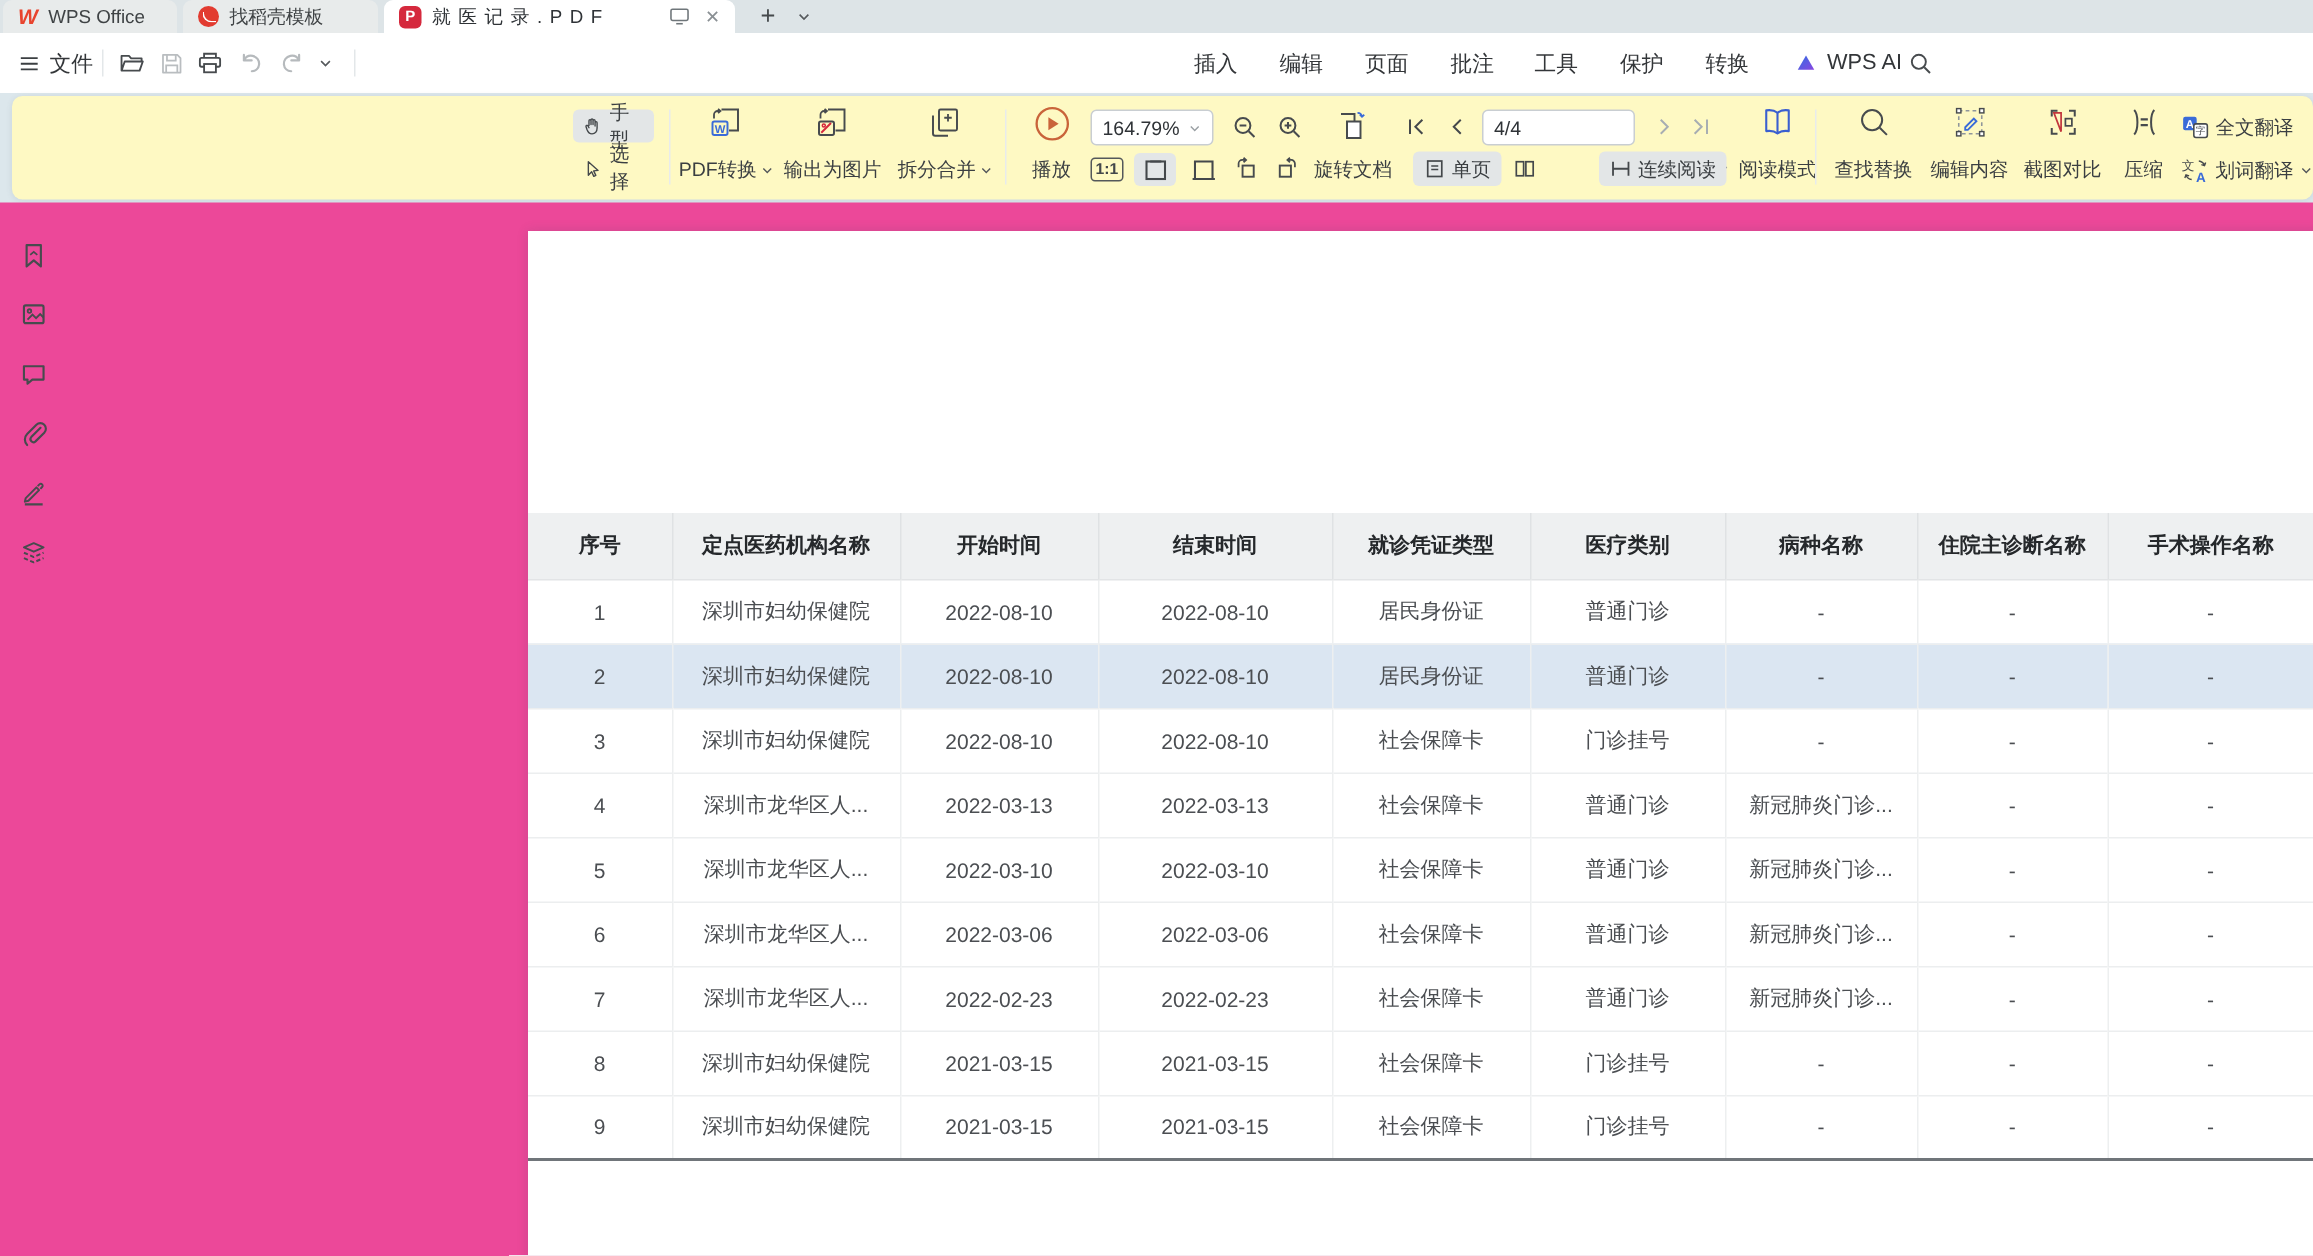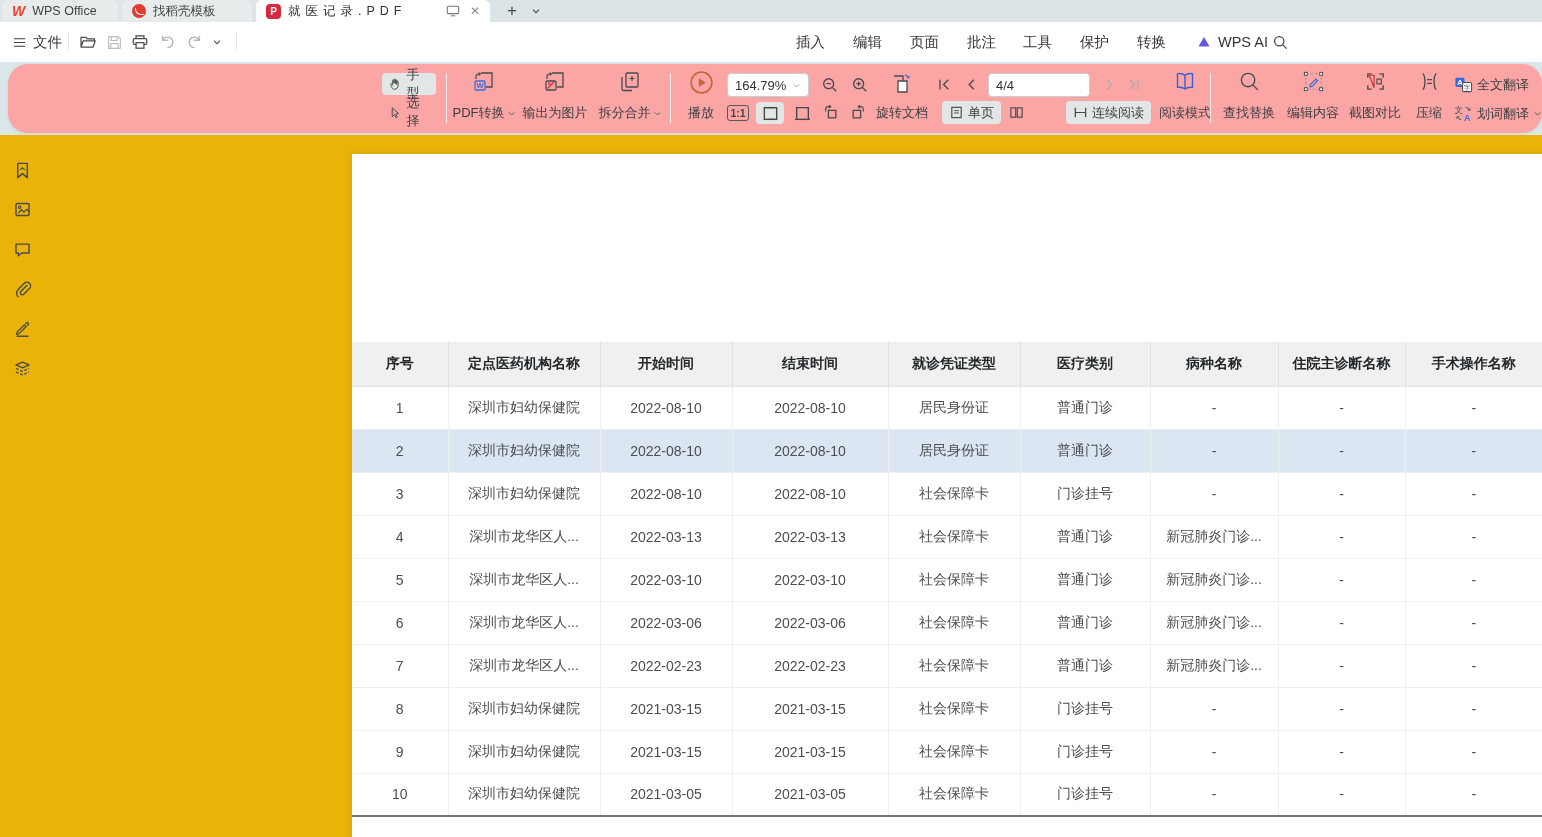--- a/index.html
+++ b/index.html
@@ -28,37 +28,37 @@
   
   .menubar { position:absolute; left:0; top:22px; width:100%; height:40px; background:#ffffff; }
   .m-item { position:absolute; top:0; height:40px; display:flex; align-items:center; font-size:14.5px; color:#333639; }
   .m-item.active { color:#c2363c; font-weight:bold; }
   .m-item.active::after { content:""; position:absolute; bottom:2px; left:50%; transform:translateX(-50%);
          width:30px; height:3px; background:#c2363c; border-radius:2px; }
   .mdiv { position:absolute; top:11px; width:1px; height:18px; background:#e3e7e9; }
   .mi { position:absolute; top:10px; width:20px; height:20px; display:flex; align-items:center; justify-content:center; }
 
   
-  .toolbar { position:absolute; left:8px; top:64px; width:1534px; height:69px; background:#fca5a5;
-         border-radius:20px; box-shadow:0 1px 4px rgba(70,90,100,.12); }
+  .toolbar { position:absolute; left:8px; top:64px; width:1534px; height:69px; background:#fef9c3;
+         border-radius:7px; box-shadow:0 1px 4px rgba(70,90,100,.12); }
   .t { position:absolute; display:flex; align-items:center; }
   .t-stackbtn { gap:5px; font-size:13px; color:#3b3f42; padding:0 6px; height:22px; border-radius:4px; }
   .pillbg { background:#e3e6e7; }
   .tdiv { position:absolute; width:1px; background:#e8ebec; top:9px; height:50px; }
   .vbtn { position:absolute; display:flex; flex-direction:column; align-items:center; justify-content:space-between;
           font-size:13px; color:#3b3f42; padding:3px 0 5px; }
   .vbtn .lbl { display:flex; align-items:center; gap:2px; white-space:nowrap; }
   .combo { border:1px solid #c9ced2; border-radius:4px; font-size:13px; color:#2f3337;
            display:flex; align-items:center; justify-content:space-between; padding:0 7px; background:#fff; }
   .sqbtn { display:flex; align-items:center; justify-content:center; border-radius:4px; }
   .hbtn { gap:4px; font-size:13px; color:#3b3f42; border-radius:4px; padding:0 7px; height:23px; white-space:nowrap; }
   .onebox { font-size:10.5px; color:#43474a; border:1.4px solid #54585b; border-radius:3px; padding:1px 2px; font-weight:bold; }
 
   
-  .workspace { position:absolute; left:0; top:135px; width:1542px; height:702px; background:#eab308; }
+  .workspace { position:absolute; left:0; top:135px; width:1542px; height:702px; background:#ec4899; }
   .rail-ic { position:absolute; left:13px; width:19px; height:19px; }
   .page { position:absolute; left:352px; top:19px; width:1200px; height:700px; background:#ffffff;
           box-shadow:0 0 7px rgba(60,80,90,.18); }
 
   
   table.rec { position:absolute; left:0; top:188px; width:1190px; border-collapse:collapse; table-layout:fixed;
           border-bottom:2.5px solid #70757a; }
   table.rec th { background:#eef0f1; height:44px; font-size:14px; font-weight:bold; color:#25282b;
           border-right:1px solid #dfe2e4; border-bottom:1px solid #e2e4e6; text-align:center; }
   table.rec td { height:43px; font-size:14px; color:#4b4e52; text-align:center;
@@ -594,29 +594,18 @@
               <td>9</td>
               <td>深圳市妇幼保健院</td>
               <td>2021-03-15</td>
               <td>2021-03-15</td>
               <td>社会保障卡</td>
               <td>门诊挂号</td>
               <td>-</td>
               <td>-</td>
               <td>-</td>
             </tr>
-            <tr>
-              <td>10</td>
-              <td>深圳市妇幼保健院</td>
-              <td>2021-03-05</td>
-              <td>2021-03-05</td>
-              <td>社会保障卡</td>
-              <td>门诊挂号</td>
-              <td>-</td>
-              <td>-</td>
-              <td>-</td>
-            </tr>
           </tbody>
       </table>
     </div>
   </div>
 
 </div>
 
 </body></html>

